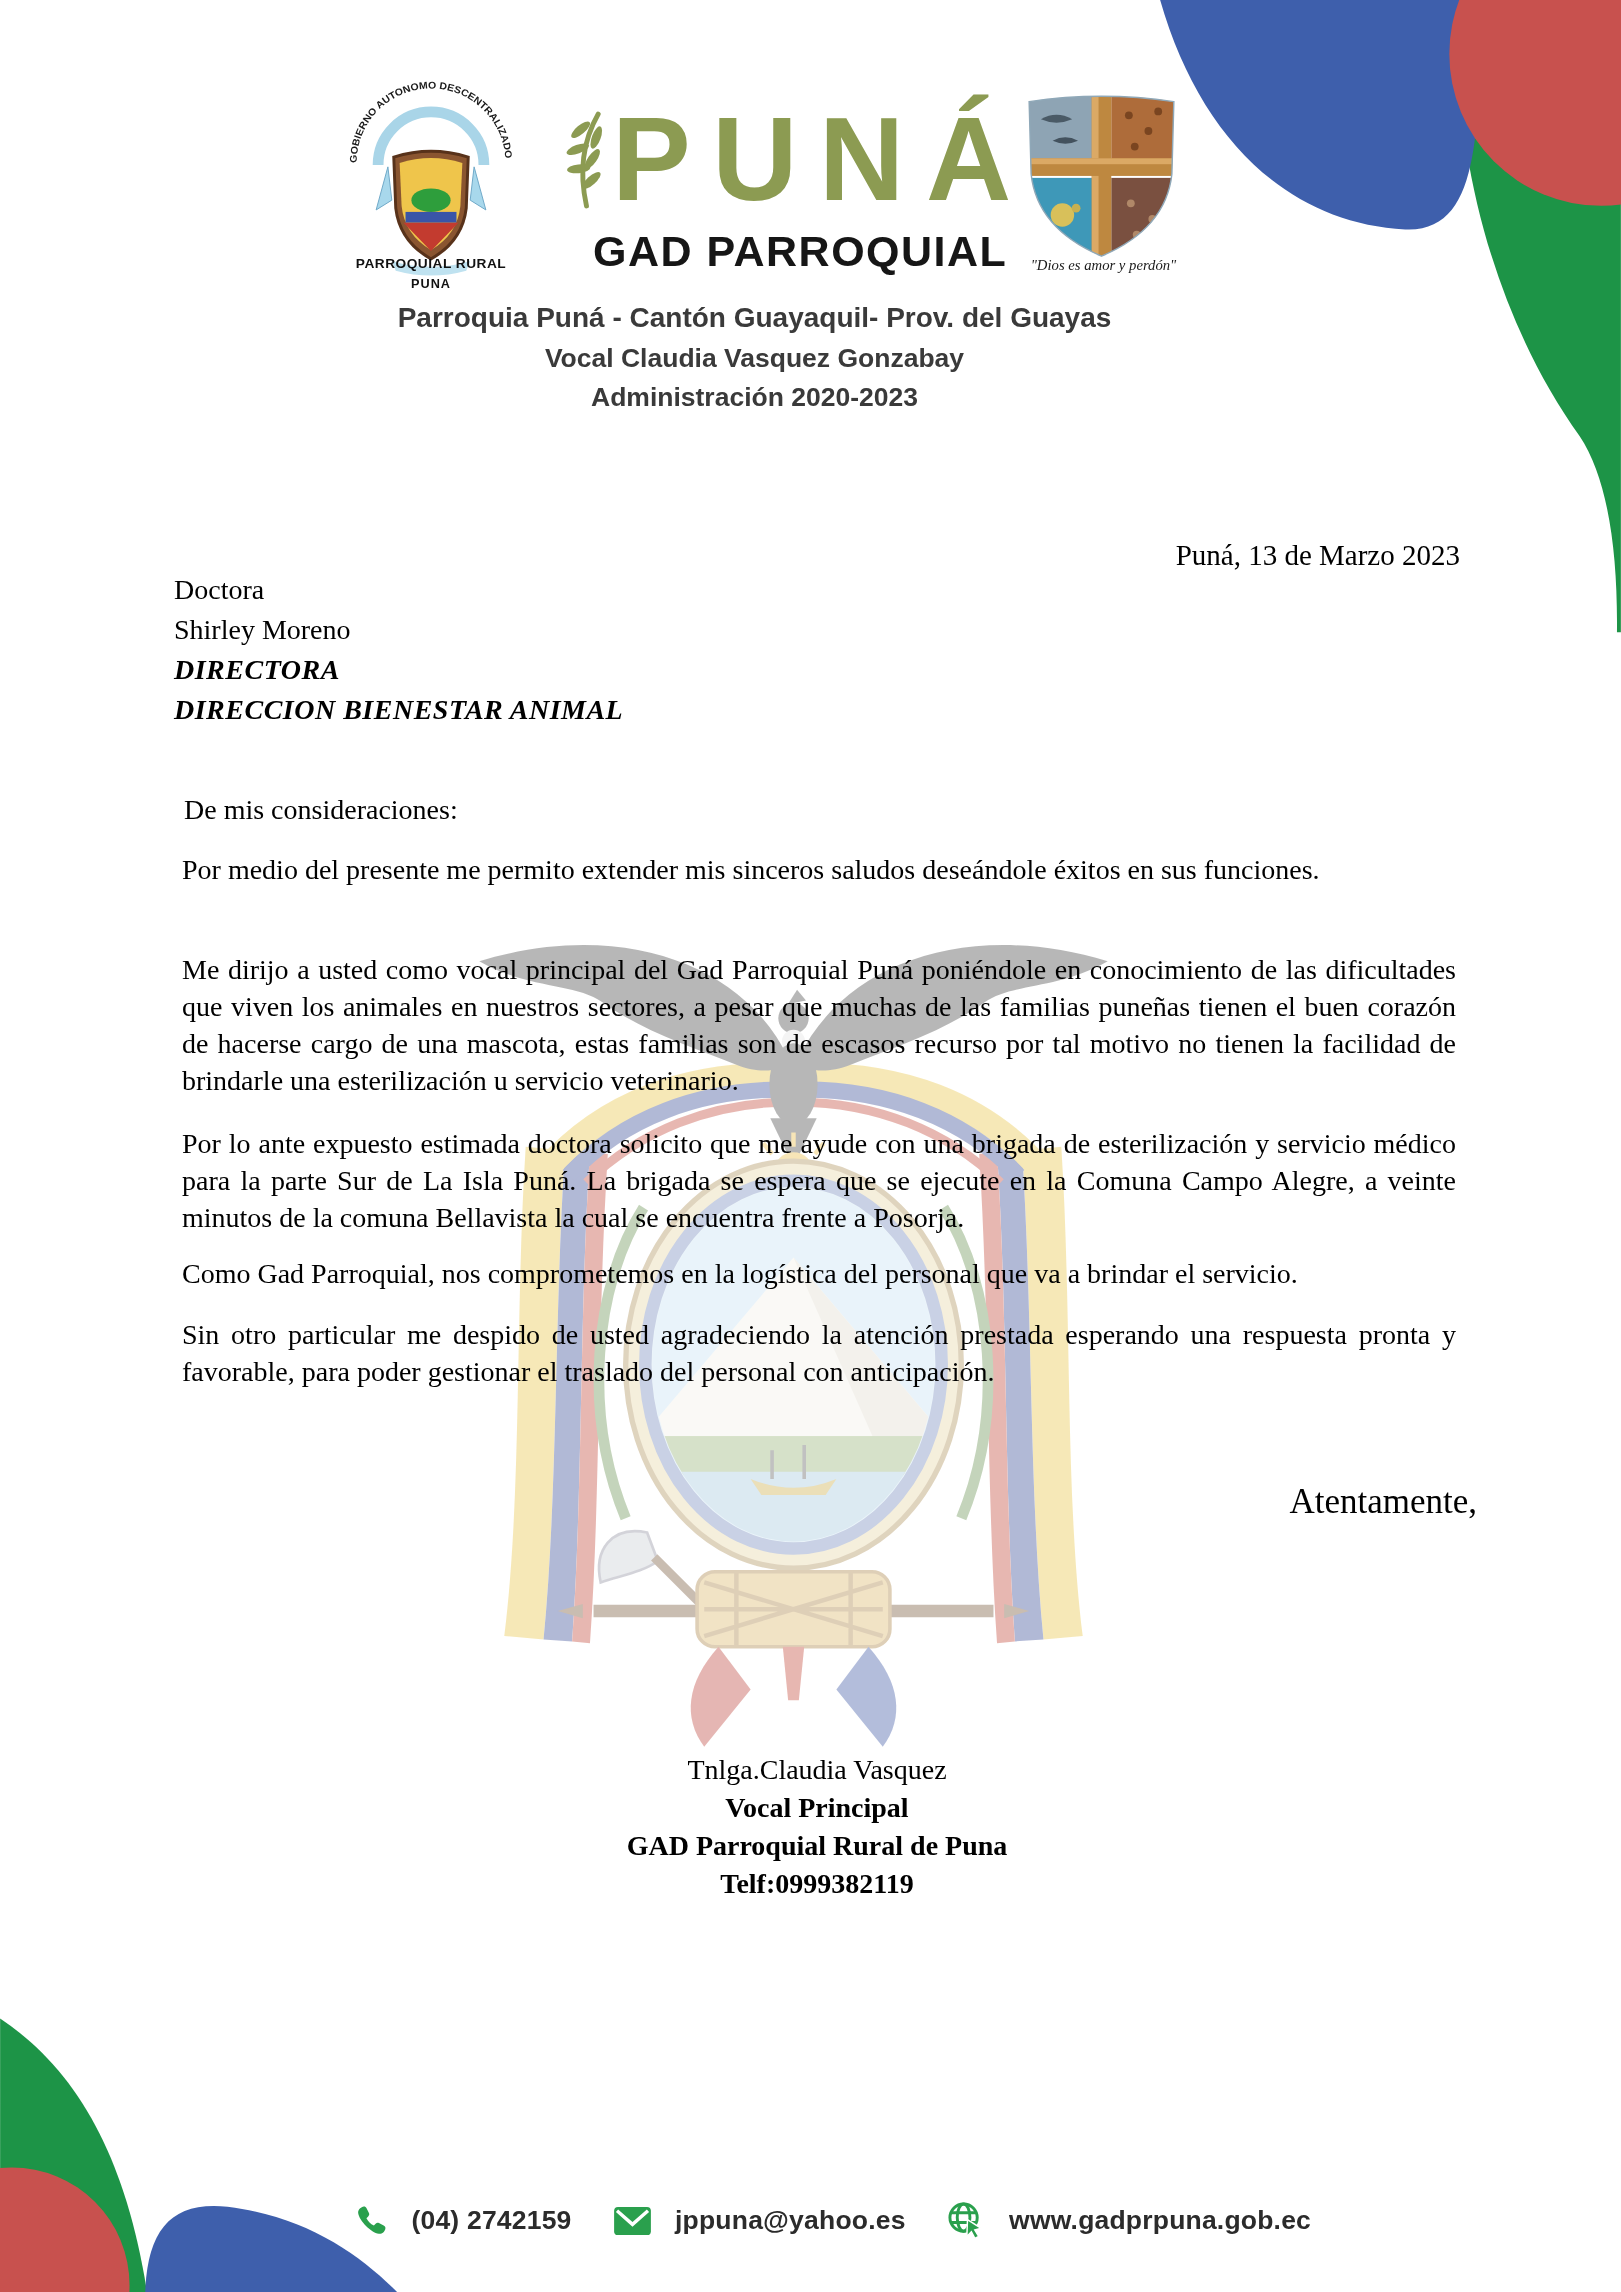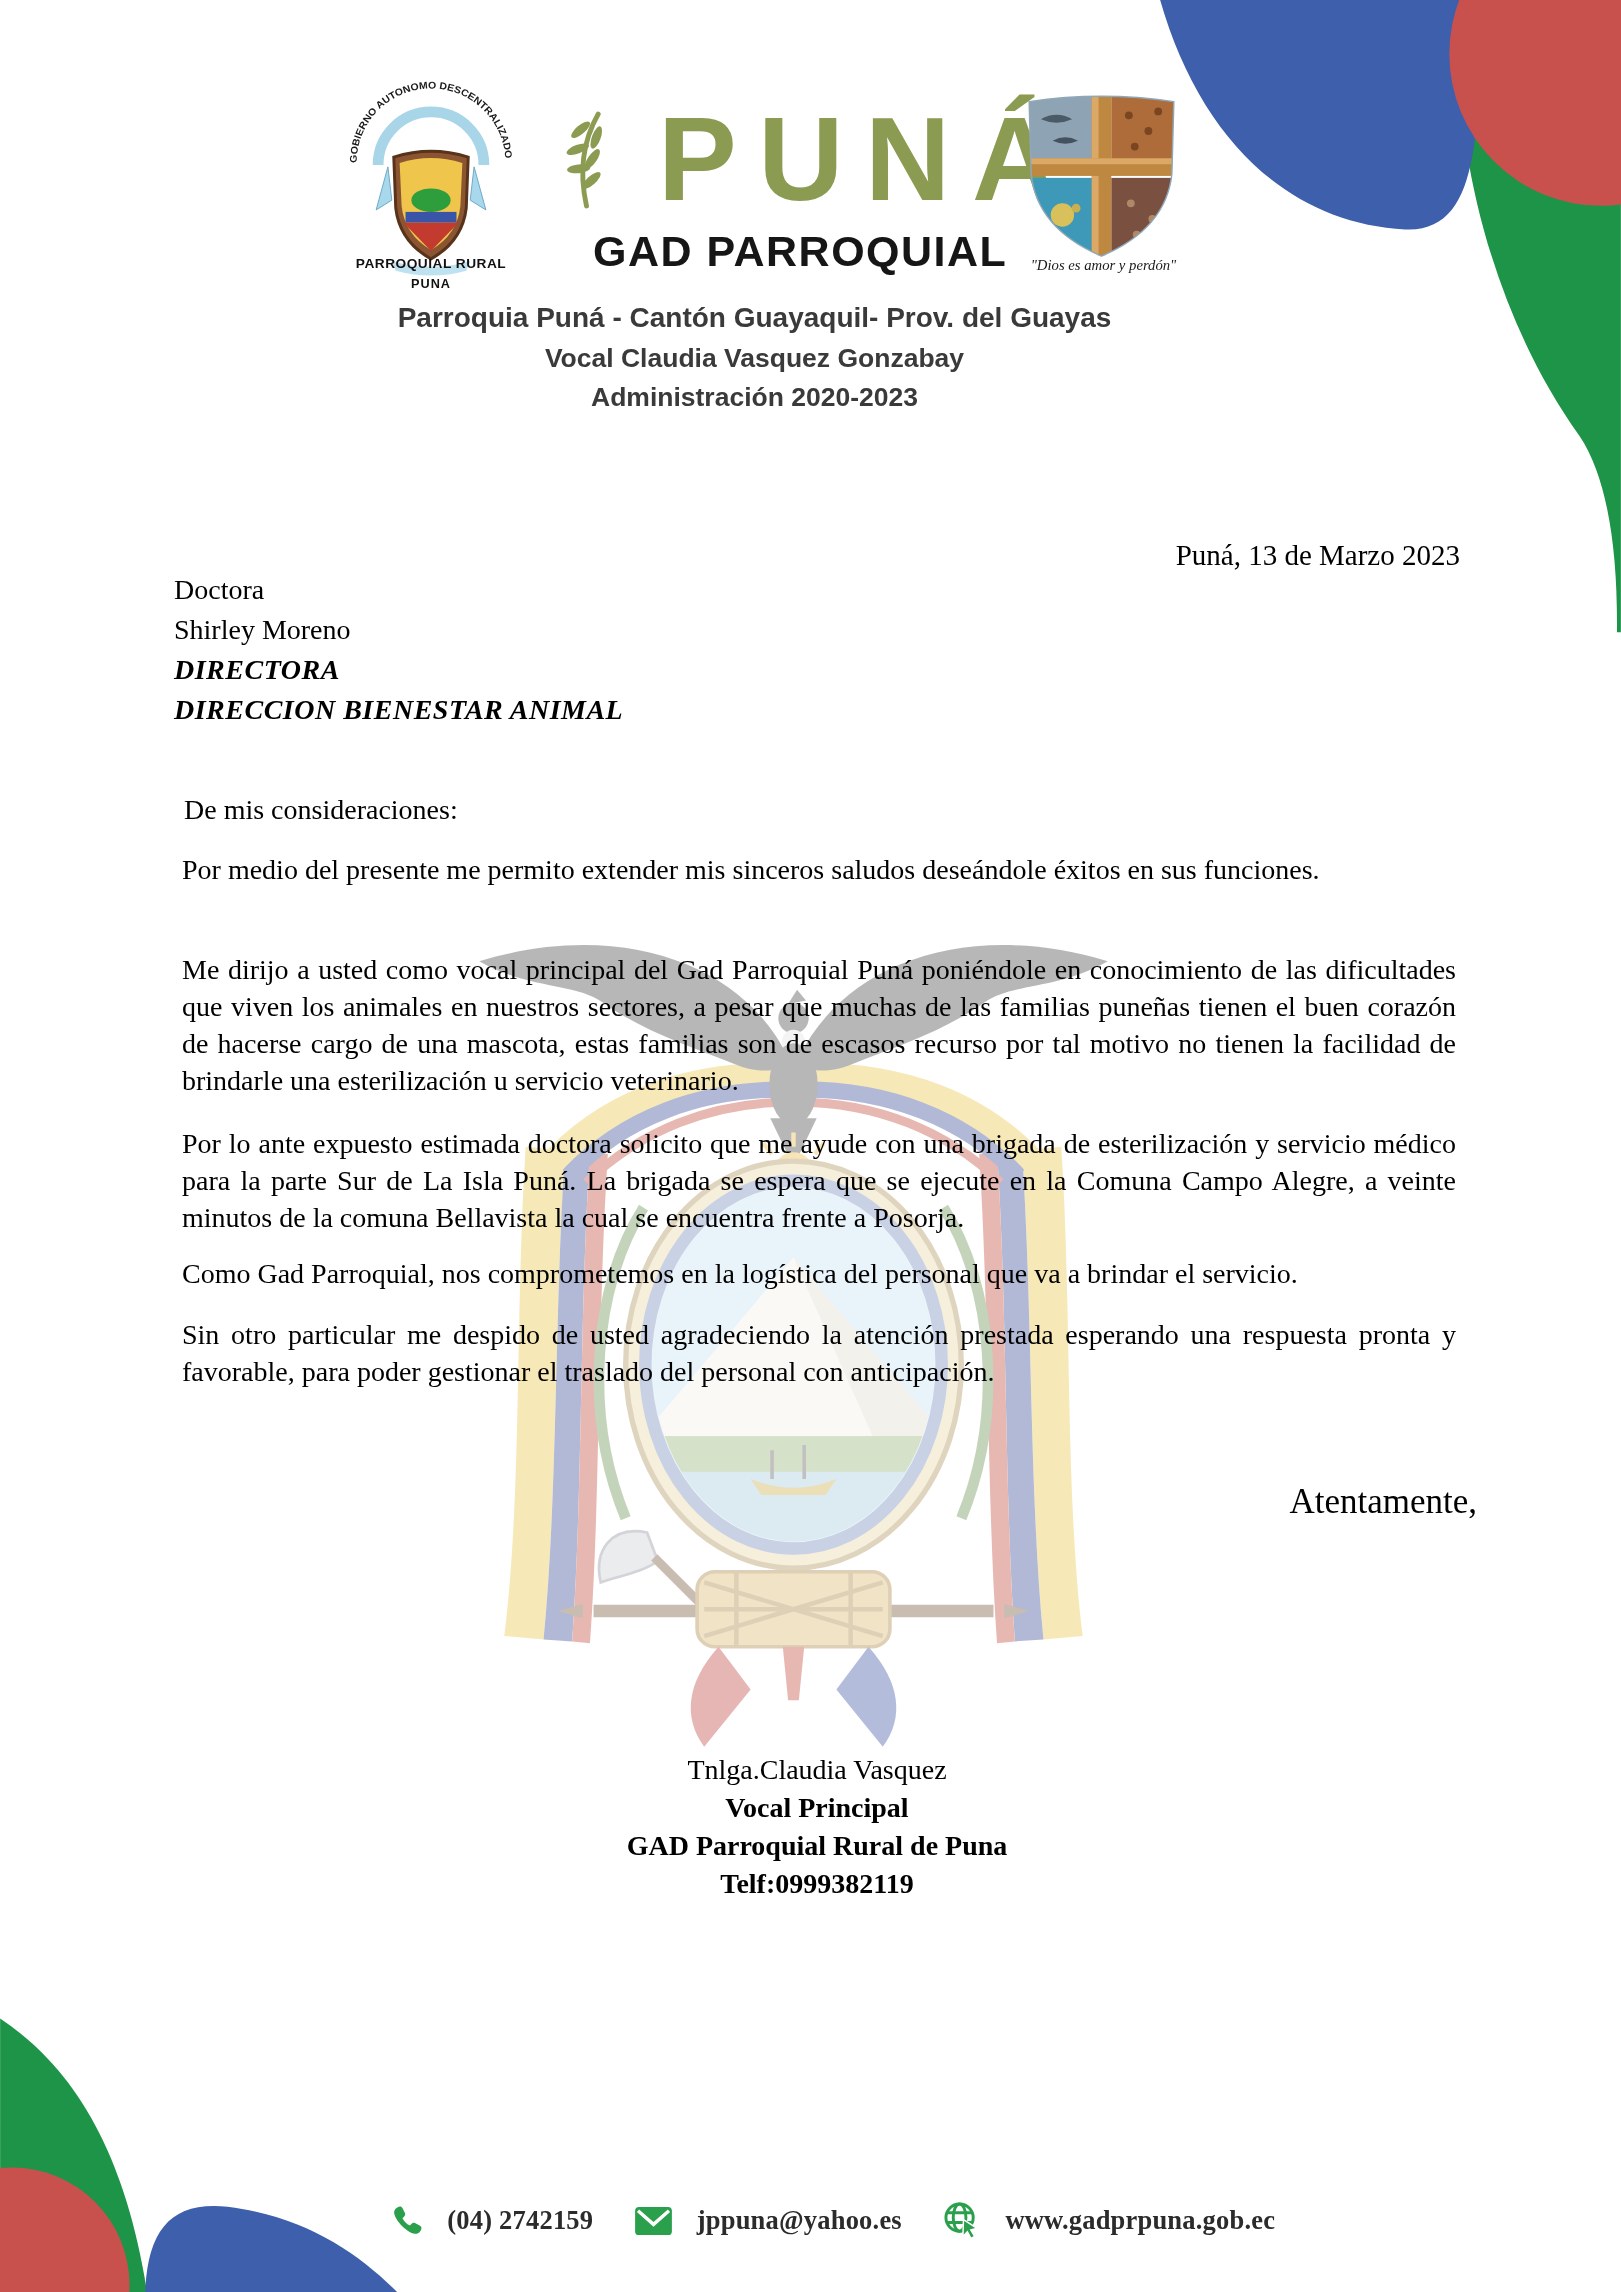--- a/index.html
+++ b/index.html
@@ -11,21 +11,21 @@
   .watermark{position:absolute;left:421px;top:904px;width:745px;height:857px;opacity:.36;pointer-events:none;}
 
   
   .left-crest{position:absolute;left:331px;top:63px;}
   .crest-cap{position:absolute;left:331px;width:200px;text-align:center;
              font-family:"Liberation Sans",sans-serif;font-weight:bold;color:#111;}
   .crest-cap.c1{top:256px;font-size:13.7px;letter-spacing:0.5px;}
   .crest-cap.c2{top:277px;font-size:12.7px;letter-spacing:1px;}
   .logo-leaf{position:absolute;left:565px;top:108px;}
   .logo-title{position:absolute;left:612px;top:100px;font-family:"Liberation Sans",sans-serif;
-              font-weight:bold;font-size:118px;line-height:1;letter-spacing:21.6px;color:#8C9B52;margin-left:46px;}
+              font-weight:bold;font-size:118px;line-height:1;letter-spacing:21.6px;color:#8C9B52;}
   .logo-subtitle{position:absolute;left:593px;top:227px;font-family:"Liberation Sans",sans-serif;
                  font-weight:bold;font-size:43px;letter-spacing:1.5px;color:#161616;}
   .right-crest{position:absolute;left:1019px;top:86px;}
   .crest-motto{position:absolute;left:998px;top:257px;width:211px;text-align:center;
                font-style:italic;font-size:14.7px;color:#1b1b1b;}
   .hline{position:absolute;left:98px;width:1313px;text-align:center;
          font-family:"Liberation Sans",sans-serif;font-weight:bold;color:#3a3a3a;}
   .hline.h1{top:302px;font-size:28px;}
   .hline.h2{top:343px;font-size:26.5px;}
   .hline.h3{top:382px;font-size:26.5px;}
@@ -42,21 +42,21 @@
   .closing{position:absolute;top:1482px;left:191px;width:1286px;text-align:right;font-size:35px;}
   .signature{position:absolute;top:1751px;left:174px;width:1286px;text-align:center;
              font-size:28px;line-height:38px;}
   .signature .b{font-weight:bold;}
 
   
   .footer{position:absolute;top:2201px;left:0;width:100%;display:flex;justify-content:center;
           align-items:center;gap:41px;padding-left:45px;box-sizing:border-box;
           font-family:"Liberation Sans",sans-serif;}
   .fitem{display:flex;align-items:center;gap:23.5px;}
-  .flabel{font-size:26.5px;font-weight:bold;color:#2b2b2b;letter-spacing:0.2px;font-family:Liberation Serif, serif;}
+  .flabel{font-size:26.5px;font-weight:bold;color:#2b2b2b;letter-spacing:0.2px;}
 </style>
 </head>
 <body>
 
 <div class="page">
 
   <svg class="corner-tr" width="510" height="647" viewBox="0 0 520 660">
     <path d="M 355,0 C 345,160 395,330 478,445 C 506,487 517,560 516,645 L 520,645 L 520,0 Z" fill="#1D9447"></path>
     <path d="M 50,0 C 90,140 180,228 300,234 C 382,238 372,120 380,0 Z" fill="#3E5FAC"></path>
     <circle cx="500" cy="55" r="155" fill="#C8514E"></circle>

